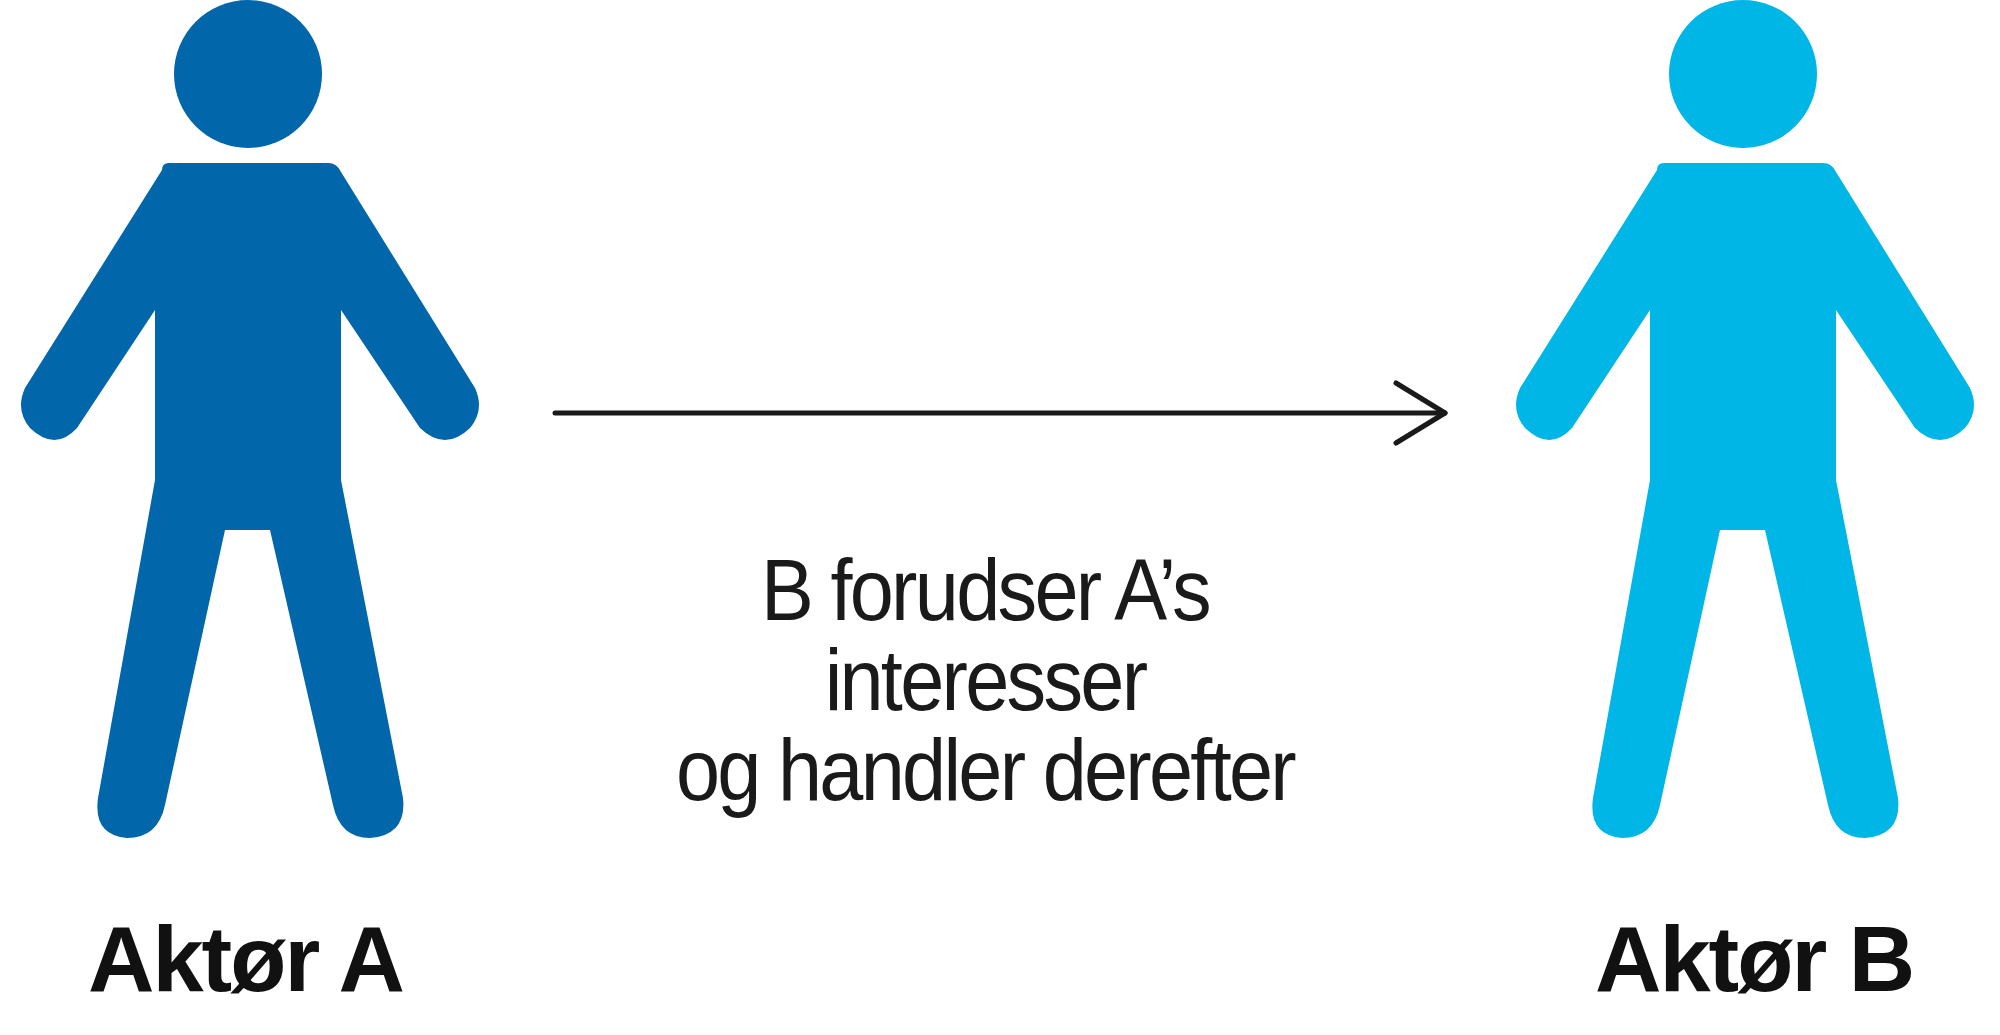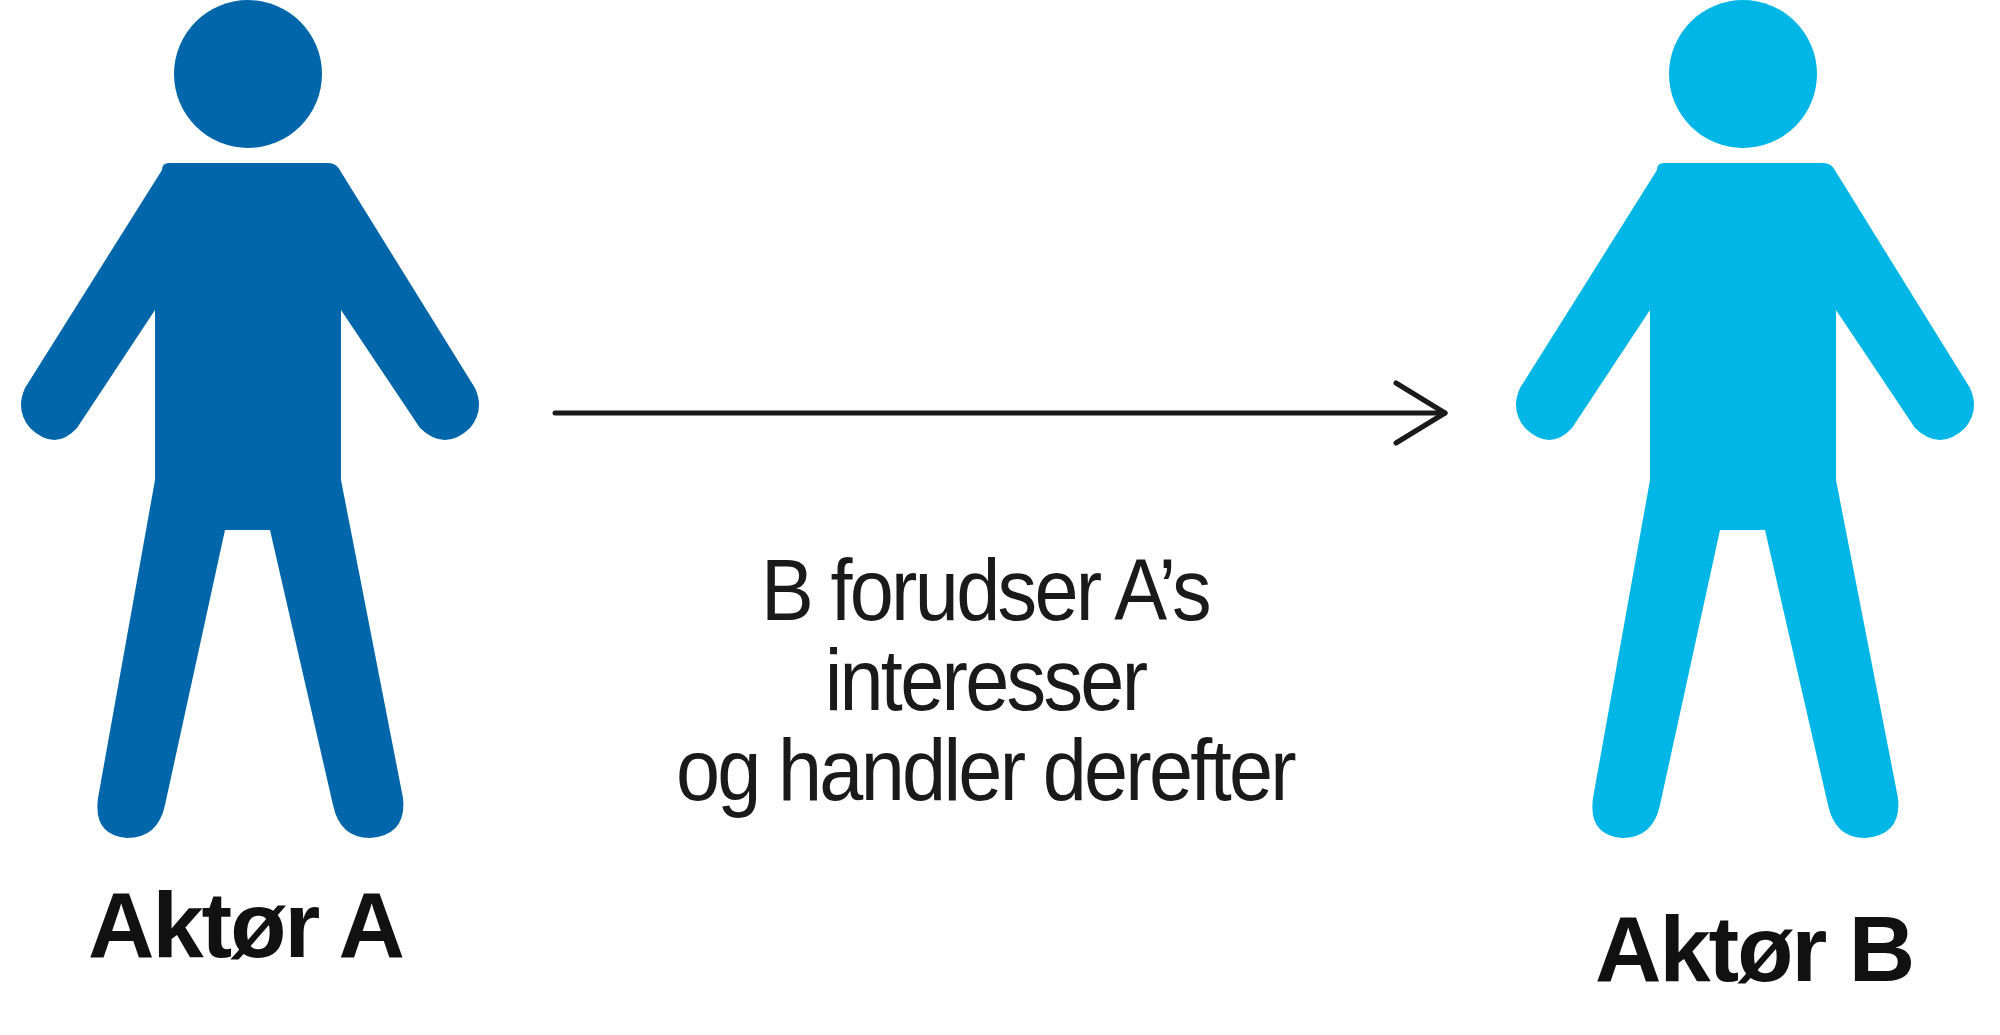--- a/index.html
+++ b/index.html
@@ -11,26 +11,26 @@
   #arrow { position:absolute; left:550px; top:380px; width:905px; height:70px; }
   .caption {
     position:absolute; left:560px; top:545px; width:850px;
     text-align:center; color:#1a1a1a;
     font-family:"Liberation Sans", sans-serif; font-weight:normal;
     font-size:88px; line-height:90px; letter-spacing:-3px;
     transform:scaleX(0.9); transform-origin:center top;
   }
   .caption span { display:block; }
   .label {
-    position:absolute; top:875px; color:#111111;
+    position:absolute; top:909px; color:#111111;
     font-family:"Liberation Sans", sans-serif; font-weight:bold;
     font-size:92px; line-height:100px; letter-spacing:-2px; white-space:nowrap;
   }
   #label-a { left:88px; }
-  #label-b { left:1595px;margin-top:24px; }
+  #label-b { left:1595px; }
 </style>
 </head>
 <body>
 
 <div>
 
   <div class="figure" id="actor-a">
     <svg width="470" height="840" viewBox="0 0 470 840">
       <g fill="#0166AA">
         <ellipse cx="233" cy="74" rx="74" ry="74"></ellipse>

